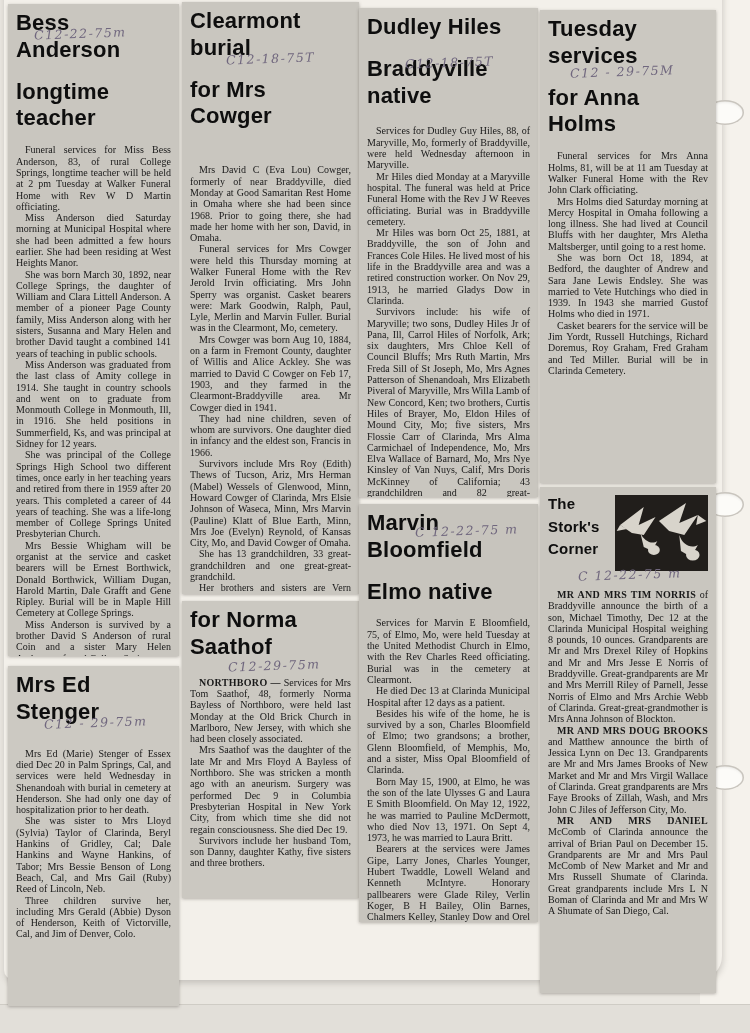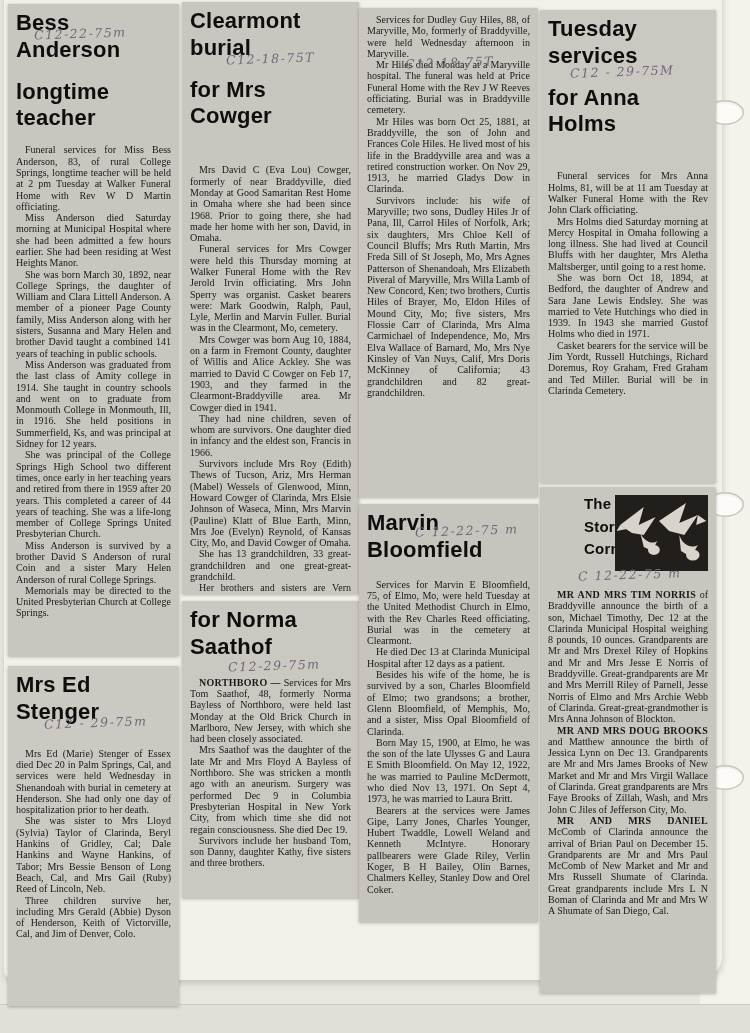--- a/index.html
+++ b/index.html
@@ -72,21 +72,21 @@
   }
 
   .body p{
     margin:0;font-size:10px;line-height:1.13;text-align:justify;
     text-indent:9px;color:#191919;
   }
   .body p b{letter-spacing:.3px;}
 
   .stork-header{display:flex;gap:5px;margin-bottom:4px;}
   .stork-title{width:62px;flex:none;}
-  .stork-title .hl-line{font-size:15px;line-height:1.5;margin-left:36px;}
+  .stork-title .hl-line{font-size:15px;line-height:1.5;}
   .stork-art{flex:1;height:76px;margin-top:2px;}
   .stork-art svg{width:100%;height:100%;display:block;}
   .stork-body{padding-top:14px;}
 </style>
 </head>
 <body>
 
 <div class="album-right"></div>
 <div class="album-sheet"></div>
 <div class="page-bottom"></div>
@@ -101,20 +101,21 @@
   <div class="headline">
     <div class="hl-line hl-gap">Bess Anderson</div>
     <div class="hl-line">longtime teacher</div>
   </div>
   <div class="body">
       <p>Funeral services for Miss Bess Anderson, 83, of rural College Springs, longtime teacher will be held at 2 pm Tuesday at Walker Funeral Home with Rev W D Martin officiating.</p>
       <p>Miss Anderson died Saturday morning at Municipal Hospital where she had been admitted a few hours earlier. She had been residing at West Heights Manor.</p>
       <p>She was born March 30, 1892, near College Springs, the daughter of William and Clara Littell Anderson. A member of a pioneer Page County family, Miss Anderson along with her sisters, Susanna and Mary Helen and brother David taught a combined 141 years of teaching in public schools.</p>
       <p>Miss Anderson was graduated from the last class of Amity college in 1914. She taught in country schools and went on to graduate from Monmouth College in Monmouth, Ill, in 1916. She held positions in Summerfield, Ks, and was principal at Sidney for 12 years.</p>
       <p>She was principal of the College Springs High School two different times, once early in her teaching years and retired from there in 1959 after 20 years. This completed a career of 44 years of teaching. She was a life-long member of College Springs United Presbyterian Church.</p>
+      <p>Mrs Bessie Whigham will be organist at the service and casket bearers will be Ernest Borthwick, Donald Borthwick, William Dugan, Harold Martin, Dale Grafft and Gene Ripley. Burial will be in Maple Hill Cemetery at College Springs.</p>
       <p>Miss Anderson is survived by a brother David S Anderson of rural Coin and a sister Mary Helen Anderson of rural College Springs.</p>
       <p>Memorials may be directed to the United Presbyterian Church at College Springs.</p>
     </div>
 </article>
 
 <article class="clipping" id="clip-stenger">
   <div class="annotation" id="ann-stenger">C12 - 29-75m</div>
   <div class="headline" style="margin-bottom:22px">
     <div class="hl-line">Mrs Ed Stenger</div>
   </div>
@@ -149,45 +150,50 @@
   </div>
   <div class="body">
       <p><b>NORTHBORO —</b> Services for Mrs Tom Saathof, 48, formerly Norma Bayless of Northboro, were held last Monday at the Old Brick Church in Marlboro, New Jersey, with which she had been closely associated.</p>
       <p>Mrs Saathof was the daughter of the late Mr and Mrs Floyd A Bayless of Northboro. She was stricken a month ago with an aneurism. Surgery was performed Dec 9 in Columbia Presbyterian Hospital in New York City, from which time she did not regain consciousness. She died Dec 19.</p>
       <p>Survivors include her husband Tom, son Danny, daughter Kathy, five sisters and three brothers.</p>
     </div>
 </article>
 
 <article class="clipping" id="clip-hiles">
   <div class="annotation" id="ann-hiles">C12-18-75T</div>
+  <div class="headline" style="margin-bottom:16px">
+    <div class="hl-line hl-gap">Dudley Hiles</div>
+    <div class="hl-line">Braddyville native</div>
+  </div>
   <div class="body">
       <p>Services for Dudley Guy Hiles, 88, of Maryville, Mo, formerly of Braddyville, were held Wednesday afternoon in Maryville.</p>
       <p>Mr Hiles died Monday at a Maryville hospital. The funeral was held at Price Funeral Home with the Rev J W Reeves officiating. Burial was in Braddyville cemetery.</p>
       <p>Mr Hiles was born Oct 25, 1881, at Braddyville, the son of John and Frances Cole Hiles. He lived most of his life in the Braddyville area and was a retired construction worker. On Nov 29, 1913, he married Gladys Dow in Clarinda.</p>
       <p>Survivors include: his wife of Maryville; two sons, Dudley Hiles Jr of Pana, Ill, Carrol Hiles of Norfolk, Ark; six daughters, Mrs Chloe Kell of Council Bluffs; Mrs Ruth Martin, Mrs Freda Sill of St Joseph, Mo, Mrs Agnes Patterson of Shenandoah, Mrs Elizabeth Piveral of Maryville, Mrs Willa Lamb of New Concord, Ken; two brothers, Curtis Hiles of Brayer, Mo, Eldon Hiles of Mound City, Mo; five sisters, Mrs Flossie Carr of Clarinda, Mrs Alma Carmichael of Independence, Mo, Mrs Elva Wallace of Barnard, Mo, Mrs Nye Kinsley of Van Nuys, Calif, Mrs Doris McKinney of California; 43 grandchildren and 82 great-grandchildren.</p>
     </div>
 </article>
 
 <article class="clipping" id="clip-bloomfield">
   <div class="annotation" id="ann-bloomfield">C 12-22-75 m</div>
   <div class="headline">
     <div class="hl-line hl-gap">Marvin Bloomfield</div>
+    <div class="hl-line">Elmo native</div>
   </div>
   <div class="body">
       <p>Services for Marvin E Bloomfield, 75, of Elmo, Mo, were held Tuesday at the United Methodist Church in Elmo, with the Rev Charles Reed officiating. Burial was in the cemetery at Clearmont.</p>
       <p>He died Dec 13 at Clarinda Municipal Hospital after 12 days as a patient.</p>
       <p>Besides his wife of the home, he is survived by a son, Charles Bloomfield of Elmo; two grandsons; a brother, Glenn Bloomfield, of Memphis, Mo, and a sister, Miss Opal Bloomfield of Clarinda.</p>
       <p>Born May 15, 1900, at Elmo, he was the son of the late Ulysses G and Laura E Smith Bloomfield. On May 12, 1922, he was married to Pauline McDermott, who died Nov 13, 1971. On Sept 4, 1973, he was married to Laura Britt.</p>
       <p>Bearers at the services were James Gipe, Larry Jones, Charles Younger, Hubert Twaddle, Lowell Weland and Kenneth McIntyre. Honorary pallbearers were Glade Riley, Verlin Koger, B H Bailey, Olin Barnes, Chalmers Kelley, Stanley Dow and Orel Coker.</p>
     </div>
 </article>
 
 <article class="clipping" id="clip-holms">
   <div class="annotation" id="ann-holms">C12 - 29-75M</div>
-  <div class="headline" style="margin-bottom:32px">
+  <div class="headline" style="margin-bottom:12px">
     <div class="hl-line hl-gap">Tuesday services</div>
     <div class="hl-line">for Anna Holms</div>
   </div>
   <div class="body">
       <p>Funeral services for Mrs Anna Holms, 81, will be at 11 am Tuesday at Walker Funeral Home with the Rev John Clark officiating.</p>
       <p>Mrs Holms died Saturday morning at Mercy Hospital in Omaha following a long illness. She had lived at Council Bluffs with her daughter, Mrs Aletha Maltsberger, until going to a rest home.</p>
       <p>She was born Oct 18, 1894, at Bedford, the daughter of Andrew and Sara Jane Lewis Endsley. She was married to Vete Hutchings who died in 1939. In 1943 she married Gustof Holms who died in 1971.</p>
       <p>Casket bearers for the service will be Jim Yordt, Russell Hutchings, Richard Doremus, Roy Graham, Fred Graham and Ted Miller. Burial will be in Clarinda Cemetery.</p>
     </div>
 </article>

